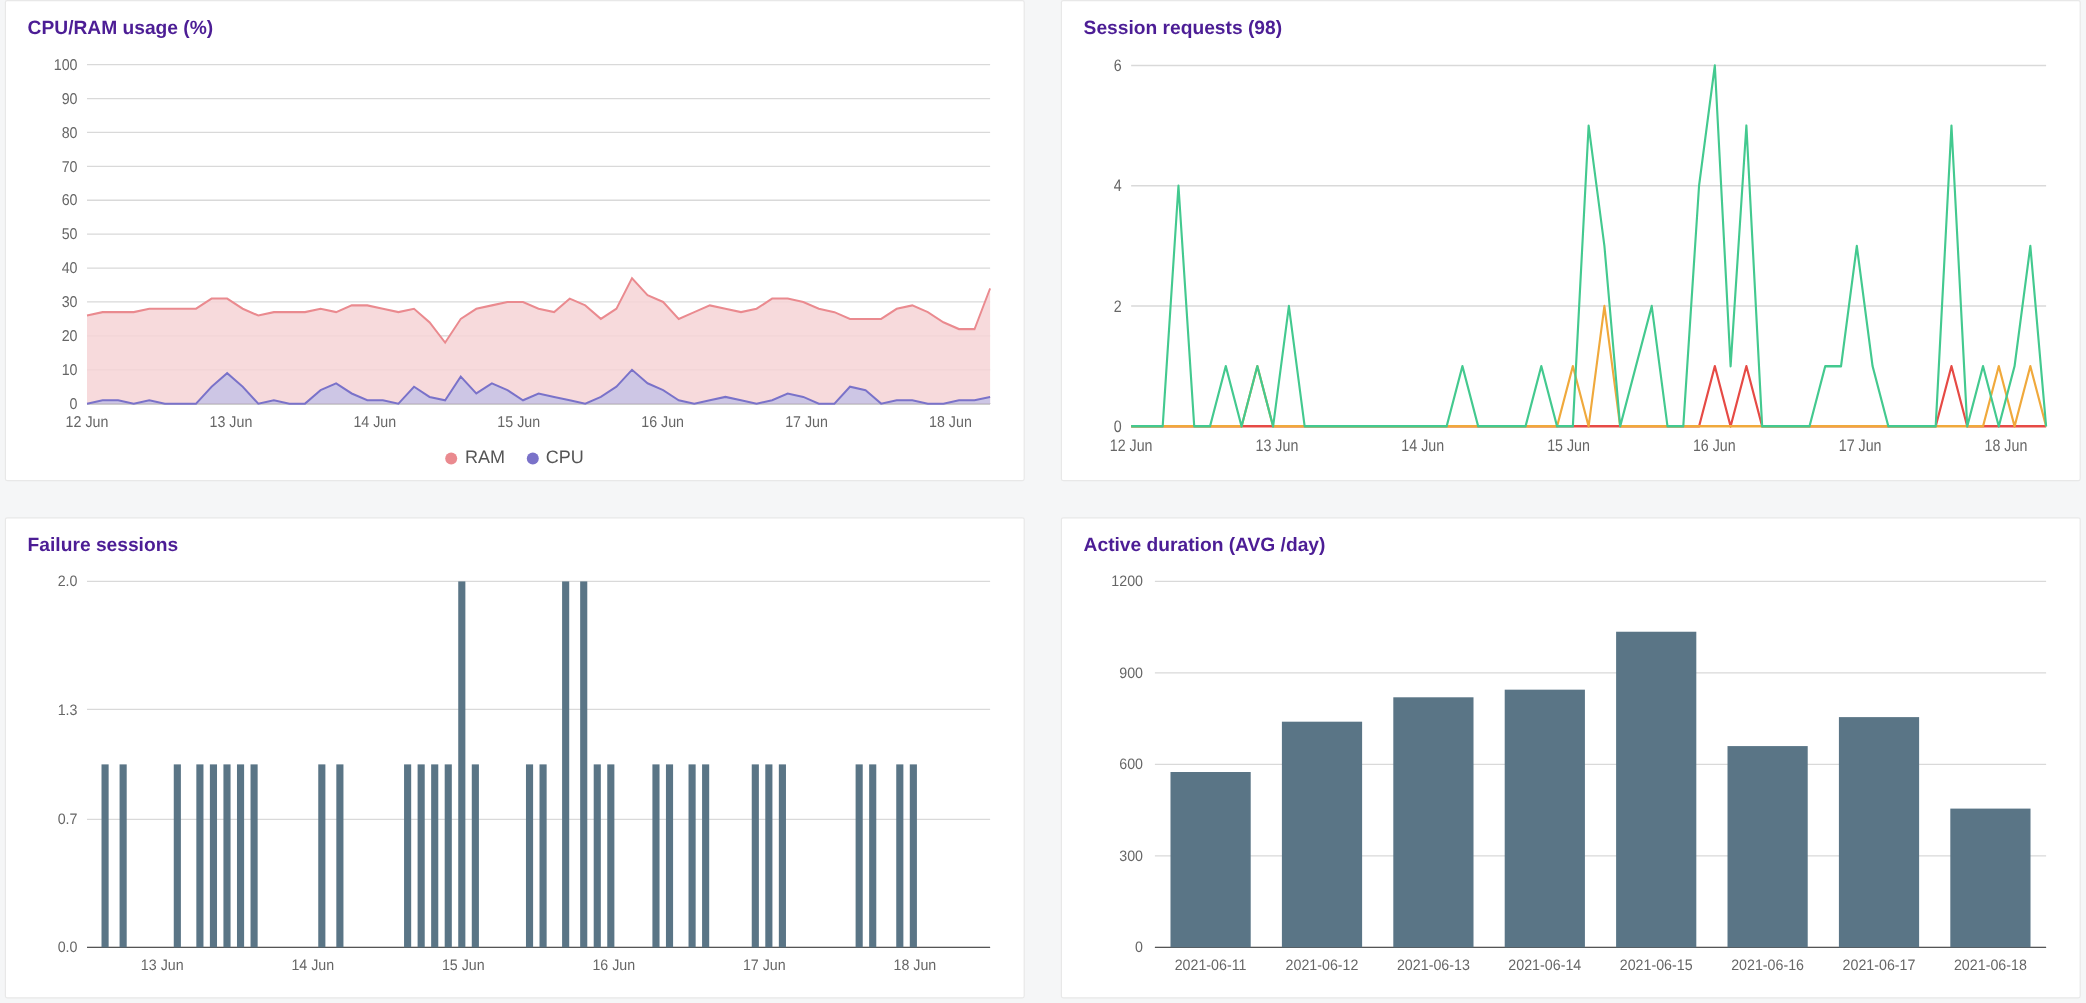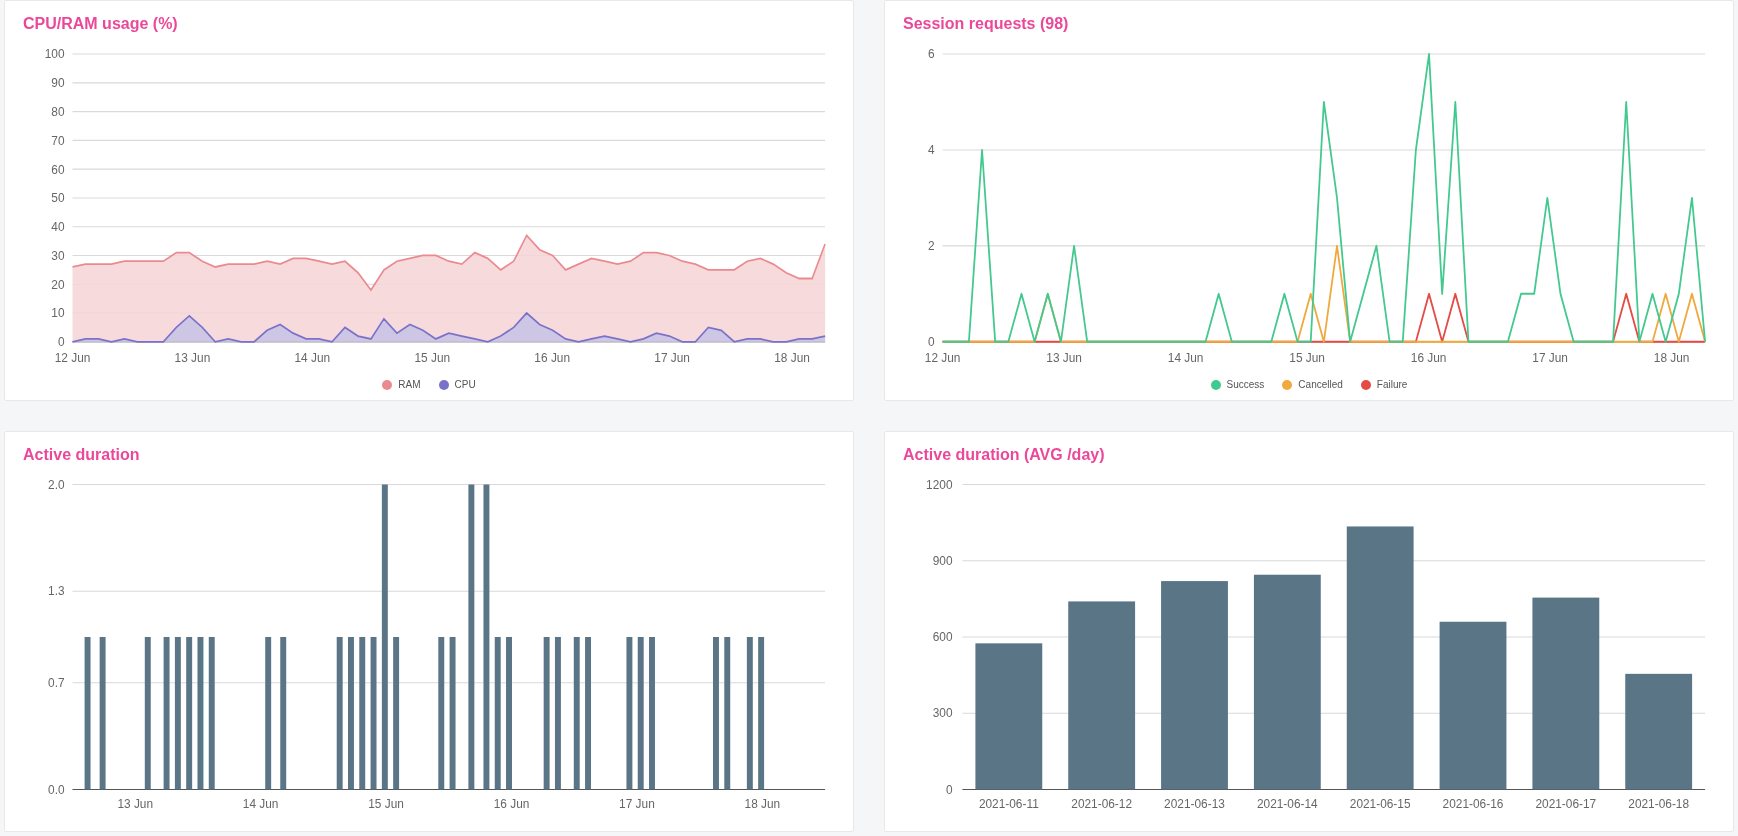--- a/index.html
+++ b/index.html
@@ -24,34 +24,34 @@
     border: 1px solid #e8e8e8;
     border-radius: 2px;
     padding: 14px 18px 10px 18px;
     display: flex;
     flex-direction: column;
     overflow: hidden;
   }
   .card-title {
     font-size: 16px;
     font-weight: 700;
-    color: #ec4899;
+    color: #4c1d95;
     margin-bottom: 10px;
   }
   .chart-body {
     flex: 1;
     position: relative;
   }
   svg { display: block; }
   .legend {
     display: flex;
     gap: 18px;
     justify-content: center;
     align-items: flex-start;
-    font-size: 10px;
+    font-size: 15px;
     color: #555;
     padding-top: 4px;
   }
   .legend-item { display: inline-flex; align-items: center; gap: 6px; }
   .legend-dot {
     width: 10px; height: 10px; border-radius: 50%;
     display: inline-block;
   }
 </style>
 </head>
@@ -129,38 +129,24 @@
           <text x="285.3983739837398" y="288" text-anchor="middle" font-size="12" fill="#666" dy="0">14 Jun</text>
           <text x="408.0975609756098" y="288" text-anchor="middle" font-size="12" fill="#666" dy="0">15 Jun</text>
           <text x="530.7967479674796" y="288" text-anchor="middle" font-size="12" fill="#666" dy="0">16 Jun</text>
           <text x="653.4959349593496" y="288" text-anchor="middle" font-size="12" fill="#666" dy="0">17 Jun</text>
           <text x="776.1951219512196" y="288" text-anchor="middle" font-size="12" fill="#666" dy="0">18 Jun</text>
           <path d="M 40 270 L 53.275862068965516 270 L 66.55172413793103 270 L 79.82758620689654 270 L 93.10344827586206 270 L 106.37931034482759 270 L 119.6551724137931 270 L 132.9310344827586 270 L 146.20689655172413 270 L 159.48275862068965 270 L 172.75862068965517 270 L 186.03448275862067 270 L 199.3103448275862 270 L 212.58620689655172 270 L 225.86206896551724 270 L 239.13793103448276 270 L 252.41379310344828 270 L 265.6896551724138 270 L 278.9655172413793 270 L 292.2413793103448 270 L 305.51724137931035 270 L 318.7931034482759 270 L 332.06896551724134 270 L 345.3448275862069 270 L 358.6206896551724 270 L 371.8965517241379 270 L 385.17241379310343 270 L 398.44827586206895 270 L 411.7241379310345 270 L 425 270 L 438.2758620689655 270 L 451.551724137931 270 L 464.82758620689657 270 L 478.1034482758621 270 L 491.37931034482756 270 L 504.6551724137931 270 L 517.9310344827586 270 L 531.2068965517242 226.66666666666669 L 544.4827586206897 270 L 557.7586206896552 226.66666666666669 L 571.0344827586207 270 L 584.3103448275862 270 L 597.5862068965517 270 L 610.8620689655173 270 L 624.1379310344827 270 L 637.4137931034483 270 L 650.6896551724138 270 L 663.9655172413793 270 L 677.2413793103448 270 L 690.5172413793103 270 L 703.7931034482758 270 L 717.0689655172414 270 L 730.3448275862069 226.66666666666669 L 743.6206896551724 270 L 756.8965517241379 270 L 770.1724137931035 270 L 783.448275862069 270 L 796.7241379310344 270 L 810 270" fill="none" stroke="#e64a45" stroke-width="1.8" stroke-linejoin="round"></path>
           <path d="M 40 270 L 53.275862068965516 270 L 66.55172413793103 270 L 79.82758620689654 270 L 93.10344827586206 270 L 106.37931034482759 270 L 119.6551724137931 270 L 132.9310344827586 270 L 146.20689655172413 226.66666666666669 L 159.48275862068965 270 L 172.75862068965517 270 L 186.03448275862067 270 L 199.3103448275862 270 L 212.58620689655172 270 L 225.86206896551724 270 L 239.13793103448276 270 L 252.41379310344828 270 L 265.6896551724138 270 L 278.9655172413793 270 L 292.2413793103448 270 L 305.51724137931035 270 L 318.7931034482759 270 L 332.06896551724134 270 L 345.3448275862069 270 L 358.6206896551724 270 L 371.8965517241379 270 L 385.17241379310343 270 L 398.44827586206895 270 L 411.7241379310345 226.66666666666669 L 425 270 L 438.2758620689655 183.33333333333334 L 451.551724137931 270 L 464.82758620689657 270 L 478.1034482758621 270 L 491.37931034482756 270 L 504.6551724137931 270 L 517.9310344827586 270 L 531.2068965517242 270 L 544.4827586206897 270 L 557.7586206896552 270 L 571.0344827586207 270 L 584.3103448275862 270 L 597.5862068965517 270 L 610.8620689655173 270 L 624.1379310344827 270 L 637.4137931034483 270 L 650.6896551724138 270 L 663.9655172413793 270 L 677.2413793103448 270 L 690.5172413793103 270 L 703.7931034482758 270 L 717.0689655172414 270 L 730.3448275862069 270 L 743.6206896551724 270 L 756.8965517241379 270 L 770.1724137931035 226.66666666666669 L 783.448275862069 270 L 796.7241379310344 226.66666666666669 L 810 270" fill="none" stroke="#f0a93c" stroke-width="1.8" stroke-linejoin="round"></path>
           <path d="M 40 270 L 53.275862068965516 270 L 66.55172413793103 270 L 79.82758620689654 96.66666666666669 L 93.10344827586206 270 L 106.37931034482759 270 L 119.6551724137931 226.66666666666669 L 132.9310344827586 270 L 146.20689655172413 226.66666666666669 L 159.48275862068965 270 L 172.75862068965517 183.33333333333334 L 186.03448275862067 270 L 199.3103448275862 270 L 212.58620689655172 270 L 225.86206896551724 270 L 239.13793103448276 270 L 252.41379310344828 270 L 265.6896551724138 270 L 278.9655172413793 270 L 292.2413793103448 270 L 305.51724137931035 270 L 318.7931034482759 226.66666666666669 L 332.06896551724134 270 L 345.3448275862069 270 L 358.6206896551724 270 L 371.8965517241379 270 L 385.17241379310343 226.66666666666669 L 398.44827586206895 270 L 411.7241379310345 270 L 425 53.333333333333314 L 438.2758620689655 140 L 451.551724137931 270 L 464.82758620689657 226.66666666666669 L 478.1034482758621 183.33333333333334 L 491.37931034482756 270 L 504.6551724137931 270 L 517.9310344827586 96.66666666666669 L 531.2068965517242 10 L 544.4827586206897 226.66666666666669 L 557.7586206896552 53.333333333333314 L 571.0344827586207 270 L 584.3103448275862 270 L 597.5862068965517 270 L 610.8620689655173 270 L 624.1379310344827 226.66666666666669 L 637.4137931034483 226.66666666666669 L 650.6896551724138 140 L 663.9655172413793 226.66666666666669 L 677.2413793103448 270 L 690.5172413793103 270 L 703.7931034482758 270 L 717.0689655172414 270 L 730.3448275862069 53.333333333333314 L 743.6206896551724 270 L 756.8965517241379 226.66666666666669 L 770.1724137931035 270 L 783.448275862069 226.66666666666669 L 796.7241379310344 140 L 810 270" fill="none" stroke="#43c98f" stroke-width="1.8" stroke-linejoin="round"></path>
         </svg>
     </div>
-    <div class="legend">
-      <span class="legend-item">
-          <span class="legend-dot" id="dot-success" style="background: rgb(67, 201, 143);"></span>
-          <span>Success</span>
-        </span>
-      <span class="legend-item">
-          <span class="legend-dot" id="dot-cancelled" style="background: rgb(240, 169, 60);"></span>
-          <span>Cancelled</span>
-        </span>
-      <span class="legend-item">
-          <span class="legend-dot" id="dot-failure" style="background: rgb(230, 74, 69);"></span>
-          <span>Failure</span>
-        </span>
-    </div>
-  </div>
-
-  <div class="card">
-    <div class="card-title">Active duration</div>
+  </div>
+
+  <div class="card">
+    <div class="card-title">Failure sessions</div>
     <div class="chart-body">
       <svg id="svg-active" width="100%" height="100%" viewBox="0 0 820 330" preserveAspectRatio="none">
           <line x1="50" x2="810" y1="300" y2="300" stroke="#d9d9d9"></line>
           <text x="42" y="300" text-anchor="end" font-size="12" fill="#666" dy="4">0.0</text>
           <line x1="50" x2="810" y1="198.5" y2="198.5" stroke="#d9d9d9"></line>
           <text x="42" y="198.5" text-anchor="end" font-size="12" fill="#666" dy="4">0.7</text>
           <line x1="50" x2="810" y1="111.5" y2="111.5" stroke="#d9d9d9"></line>
           <text x="42" y="111.5" text-anchor="end" font-size="12" fill="#666" dy="4">1.3</text>
           <line x1="50" x2="810" y1="10" y2="10" stroke="#d9d9d9"></line>
           <text x="42" y="10" text-anchor="end" font-size="12" fill="#666" dy="4">2.0</text>

